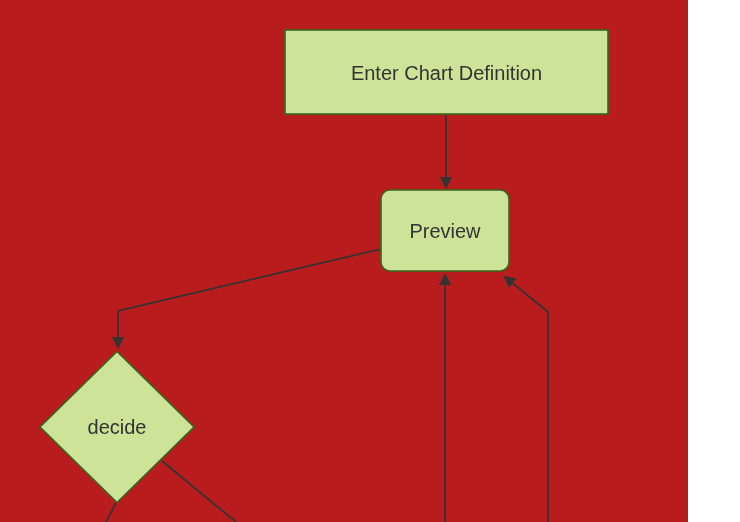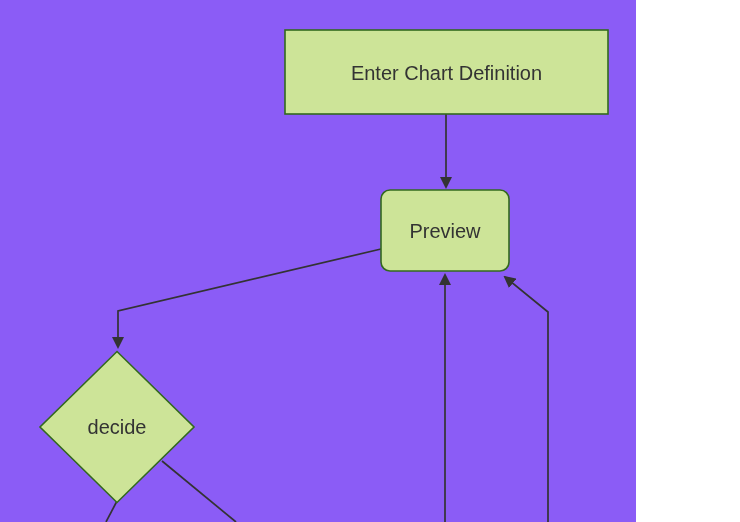--- a/index.html
+++ b/index.html
@@ -2,23 +2,23 @@
 <html><head>
 <meta charset="utf-8">
 <style>
   html, body {
     margin: 0;
     padding: 0;
     background: #ffffff;
   }
   .canvas {
     position: relative;
-    width: 636px;
+    width: 688px;
     height: 522px;
-    background: #8b5cf6;
+    background: #b91c1c;
     overflow: hidden;
   }
   svg {
     display: block;
   }
   .node-label {
     font-family: "Liberation Sans", "DejaVu Sans", sans-serif;
     font-size: 20px;
   }
   .edge {

